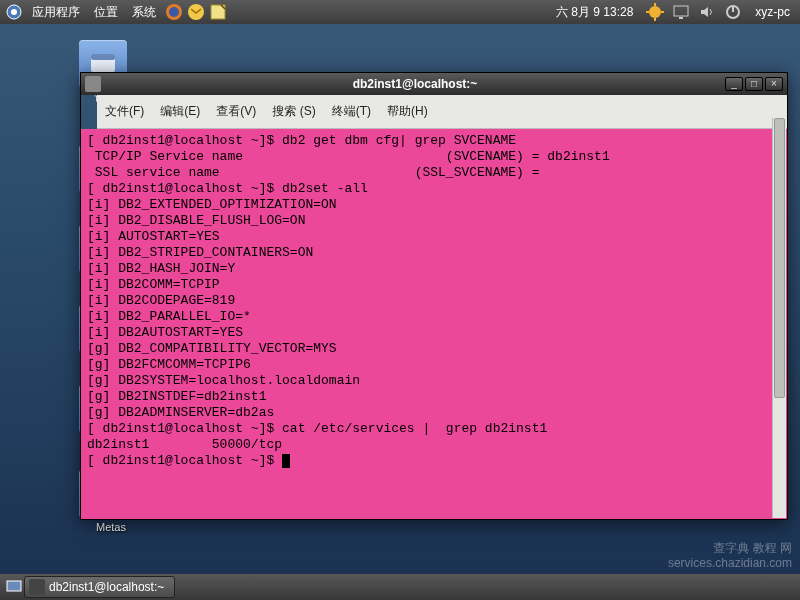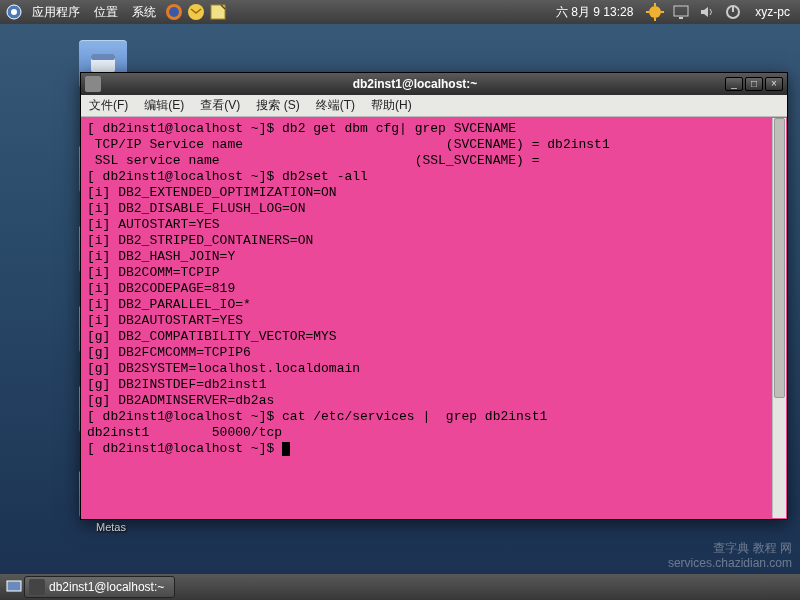--- a/index.html
+++ b/index.html
@@ -68,24 +68,25 @@
   .win-btn {
     width: 18px; height: 14px;
     background: linear-gradient(to bottom,#666,#333);
     border:1px solid #000; border-radius:2px;
     color:#ddd; font-size:10px; line-height:12px;
     display:flex; align-items:center; justify-content:center;
     cursor:pointer;
   }
 
   .menubar {
-    height: 22px; background: #e8e8e4;
+    height: 34px; background: #e8e8e4;
     display: flex; align-items: center;
     font-size: 12px; color:#222;
     border-bottom:1px solid #bbb;
+    margin-left:16px;
   }
   .menu-item { padding: 2px 8px; cursor:pointer; }
 
   .term-body {
     flex:1; background:#ec4899; color:#000;
     font-family: "Liberation Mono", monospace;
     font-size: 13px; line-height: 16px;
     padding: 4px 6px; overflow:hidden;
     white-space: pre;
   }

